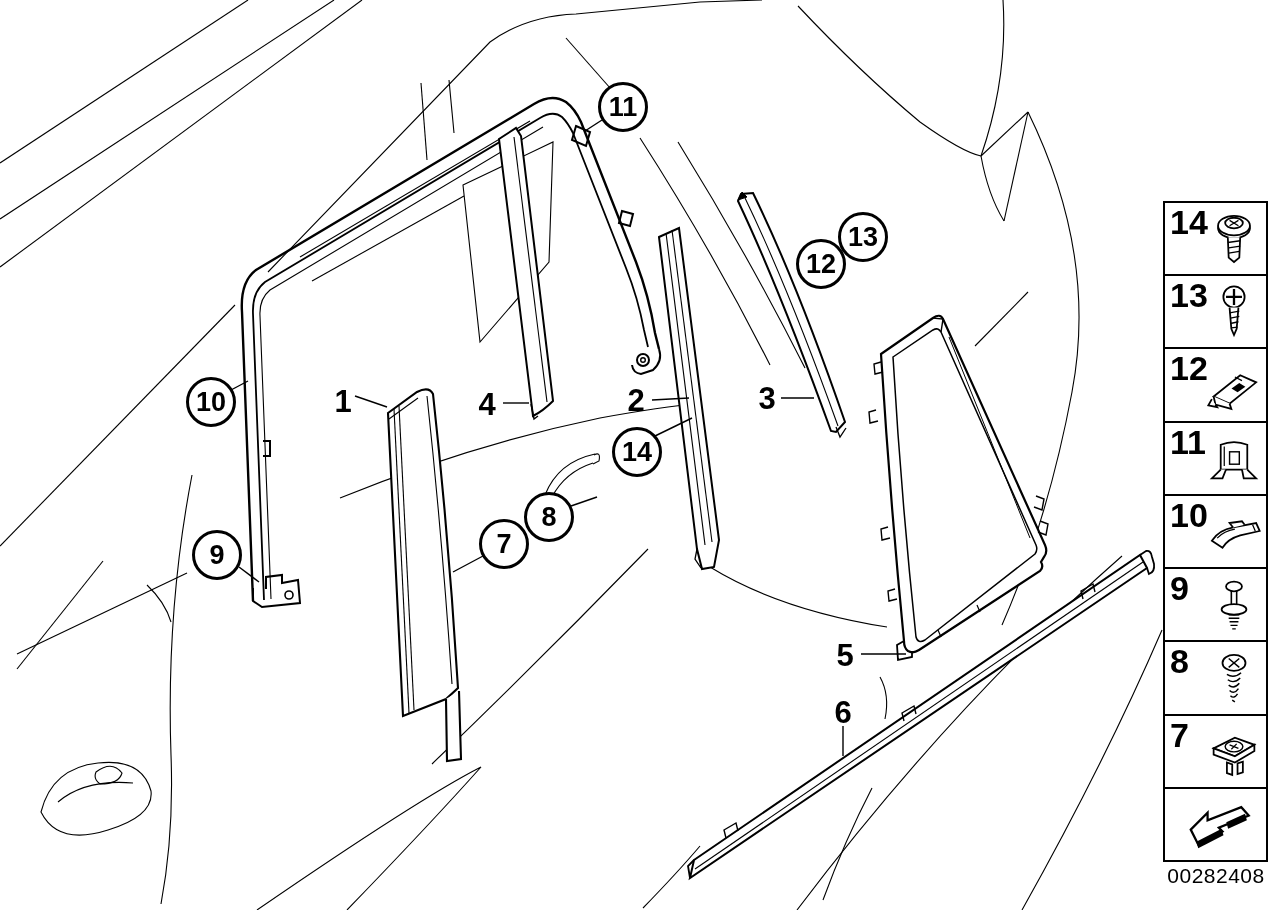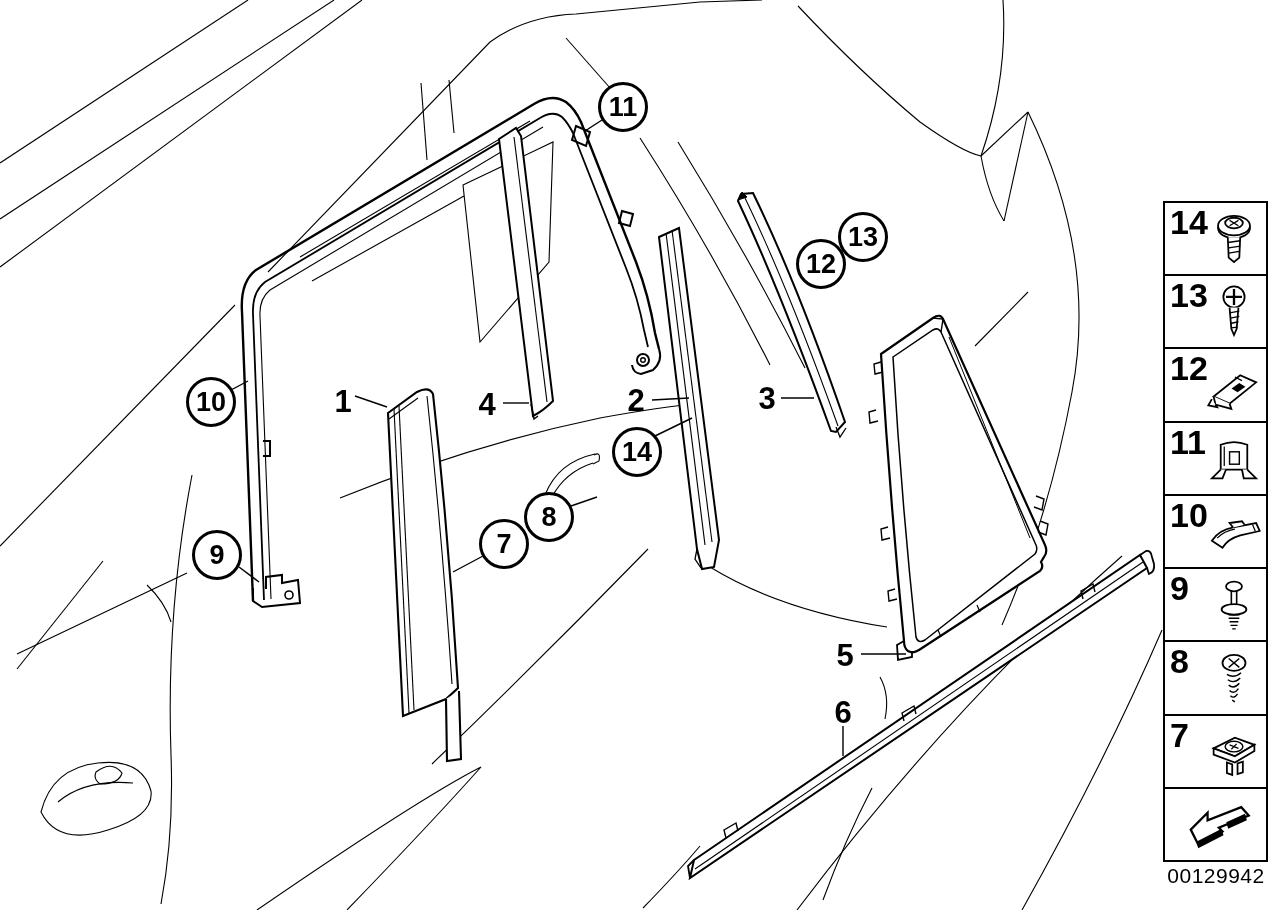--- a/index.html
+++ b/index.html
@@ -303,14 +303,14 @@
           <use href="#icon-grommet-nut-icon"></use>
         </svg>
       </div>
       <div class="legend-box last">
         <svg width="88" height="58" viewBox="0 0 70 62" class="legend-arrow-icon">
           <use href="#icon-direction-arrow-icon"></use>
         </svg>
       </div>
     </div>
 
-  <div class="doc-number">00129942</div>
+  <div class="doc-number">00282408</div>
 </div>
 
 </body></html>

